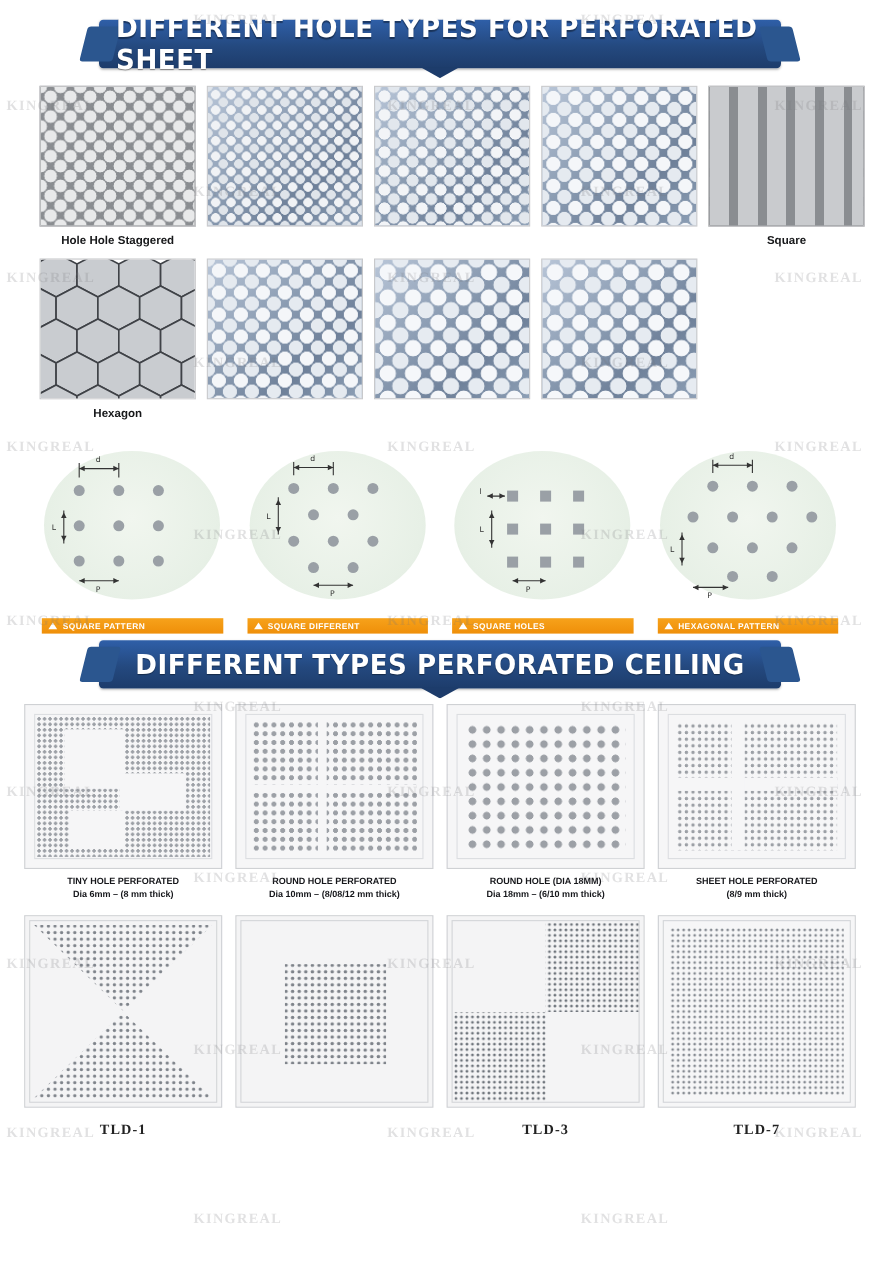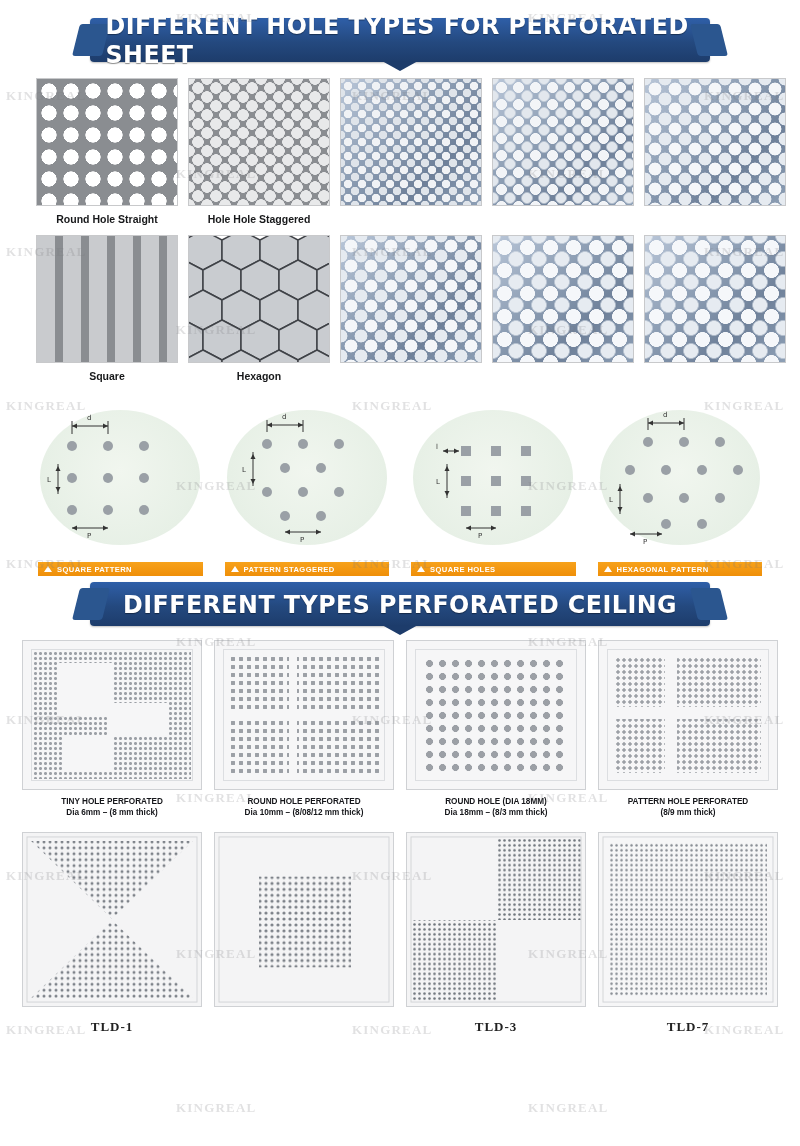--- a/index.html
+++ b/index.html
@@ -311,26 +311,20 @@
 
 <div style="height:18px"></div>
 <div class="banner-wrap">
   <div class="banner"></div>
   <div class="banner-notch"></div>
   <div class="banner-text">DIFFERENT HOLE TYPES FOR PERFORATED SHEET</div>
 </div>
 
 <div class="sheets">
 
-  <div class="tile">
-    <div class="plate grey">
-      <div class="holes-round-straight"></div>
-    </div>
-    <div class="cap">Round Hole Straight</div>
-  </div>
 
   <div class="tile">
     <div class="plate grey">
       <div class="holes-round-stagger"></div>
     </div>
     <div class="cap">Hole Hole Staggered</div>
   </div>
 
   <div class="tile">
     <div class="plate blue">
@@ -489,21 +483,21 @@
         <polygon points="36,78 33.5,73 38.5,73" stroke="none"></polygon>
         <text x="25" y="66" stroke="none">L</text>
         <line x1="68" y1="126" x2="104" y2="126"></line>
         <polygon points="68,126 73,123.5 73,128.5" stroke="none"></polygon>
         <polygon points="104,126 99,123.5 99,128.5" stroke="none"></polygon>
         <text x="83" y="136" stroke="none">P</text>
       </g>
     </svg>
     <div class="diag-label">
       <span class="tri"></span>
-      <span>PATTERN STAGGERED</span>
+      <span>SQUARE DIFFERENT</span>
     </div>
   </div>
 
   <div class="diag">
     <div class="disc"></div>
     <svg width="185" height="150" viewBox="0 0 185 150">
       <g fill="#9aa0a6">
         <rect x="58" y="40" width="10" height="10"></rect>
           <rect x="88" y="40" width="10" height="10"></rect>
           <rect x="118" y="40" width="10" height="10"></rect>
@@ -612,33 +606,33 @@
     </div>
   </div>
 
   <div class="ceil-card">
     <div class="ceil-panel">
       <div class="holes-big" style="inset:16px;position:absolute;"></div>
       <div class="inner-border"></div>
     </div>
     <div class="ceil-cap">
       <div>ROUND HOLE (DIA 18MM)</div>
-      <div class="sub">Dia 18mm – (8/3 mm thick)</div>
+      <div class="sub">Dia 18mm – (6/10 mm thick)</div>
     </div>
   </div>
 
   <div class="ceil-card">
     <div class="ceil-panel">
       <div class="sq-dots" style="inset:16px;position:absolute;"></div>
       <div style="position:absolute;left:16px;top:66px;right:16px;height:12px;background:#f6f6f7;"></div>
       <div style="position:absolute;left:66px;top:16px;width:12px;bottom:16px;background:#f6f6f7;"></div>
       <div class="inner-border"></div>
     </div>
     <div class="ceil-cap">
-      <div>PATTERN HOLE PERFORATED</div>
+      <div>SHEET HOLE PERFORATED</div>
       <div class="sub">(8/9 mm thick)</div>
     </div>
   </div>
 </div>
 
 <div class="ceil-row">
 
   <div class="ceil-card">
     <div class="ceil-panel tld">
       <svg width="100%" height="100%" viewBox="0 0 178 175" preserveAspectRatio="none">

